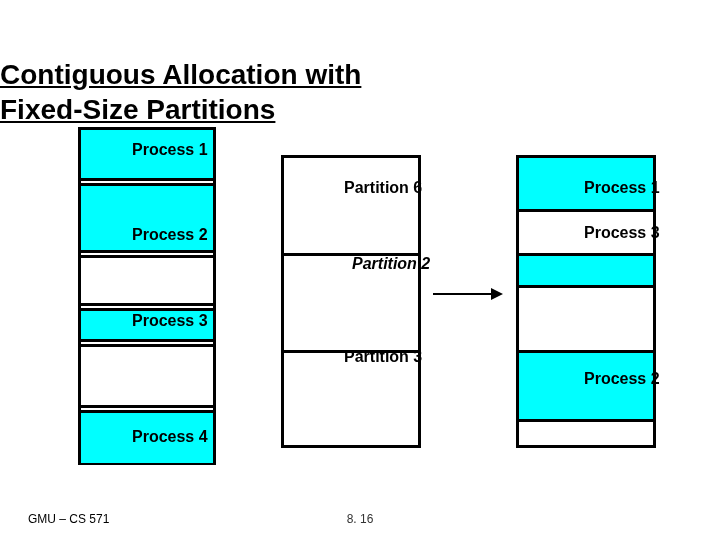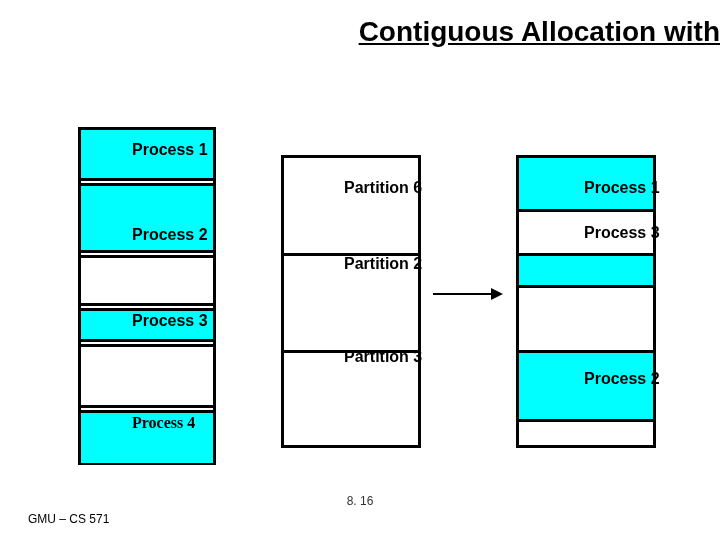--- a/index.html
+++ b/index.html
@@ -6,26 +6,27 @@
   body {
     margin: 0;
     width: 720px;
     height: 540px;
     background: #fff;
     font-family: Arial, Helvetica, sans-serif;
     position: relative;
     overflow: hidden;
   }
   .title {
-    text-align: right;
+    text-align: left;
     font-size: 28px;
     font-weight: bold;
     text-decoration: underline;
     line-height: 1.25;
     padding-top: 14px;
+    margin-top: 43px;
   }
   .col {
     position: absolute;
     border: 3px solid #000;
   }
   .label {
     position: absolute;
     font-size: 16px;
     font-weight: bold;
     white-space: nowrap;
@@ -64,59 +65,60 @@
     position: absolute;
     left: 16px;
     bottom: 14px;
     font-size: 12px;
     color: #000000;
     margin-left: 12px;
   }
   .footer-center {
     position: absolute;
     left: 0; right: 0;
-    bottom: 32px;
+    bottom: 14px;
     text-align: center;
     font-size: 12px;
     color: #333;
   }
 </style>
 </head>
 <body>
 
 <div class="title">
   <span>Contiguous Allocation with</span><br>
+  <span>Fixed-Size Partitions</span>
 </div>
 
 <div class="col dbl" style="left:78px; top:127px; width:138px; height:338px;">
 
   <div class="cyan" style="position:absolute; left:0; right:0; top:0; height:48px;"></div>
   <div class="divider" style="top:48px;"></div>
 
   <div class="cyan" style="position:absolute; left:0; right:0; top:56px; height:64px;"></div>
   <div class="divider" style="top:120px;"></div>
 
   <div class="divider" style="top:173px;"></div>
   <div class="cyan" style="position:absolute; left:0; right:0; top:181px; height:28px;"></div>
   <div class="divider" style="top:209px;"></div>
 
   <div class="divider" style="top:275px;"></div>
   <div class="cyan" style="position:absolute; left:0; right:0; top:283px; height:50px;"></div>
 </div>
 <div class="label" style="left:92px; top:141px;">Process 1</div>
 <div class="label" style="left:92px; top:226px;">Process 2</div>
 <div class="label" style="left:92px; top:312px;">Process 3</div>
-<div class="label" style="left:92px; top:414px;font-family:Liberation Serif, serif;">Process 4</div>
+<div class="label" style="left:92px; top:428px;">Process 4</div>
 
 <div class="col" style="left:281px; top:155px; width:140px; height:293px;">
   <div class="divider" style="top:95px;"></div>
   <div class="divider" style="top:192px;"></div>
 </div>
 <div class="label" style="left:304px; top:179px;">Partition 6</div>
-<div class="label" style="left:304px; top:255px;">Partition 2</div>
+<div class="label" style="left:312px; top:255px;font-style:italic;">Partition 2</div>
 <div class="label" style="left:304px; top:348px;">Partition 3</div>
 
 <div class="arrow" style="left:433px; top:293px; width:68px;"></div>
 
 <div class="col" style="left:516px; top:155px; width:140px; height:293px;">
 
   <div class="cyan" style="position:absolute; left:0; right:0; top:0; height:51px;"></div>
   <div class="divider" style="top:51px;"></div>
   <div class="divider" style="top:95px;"></div>
 

